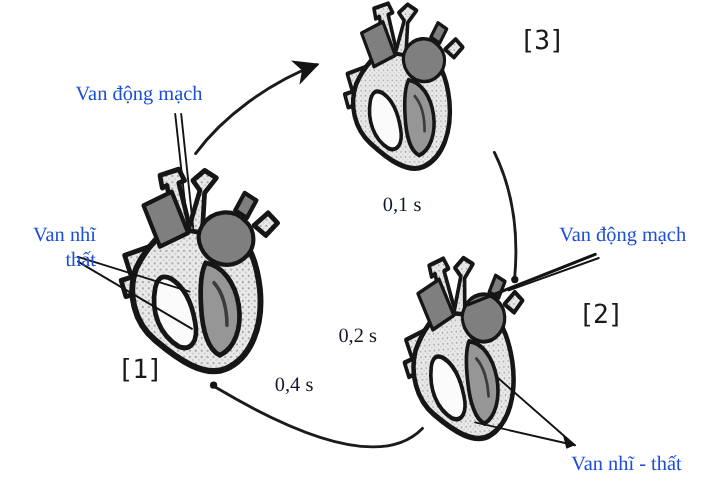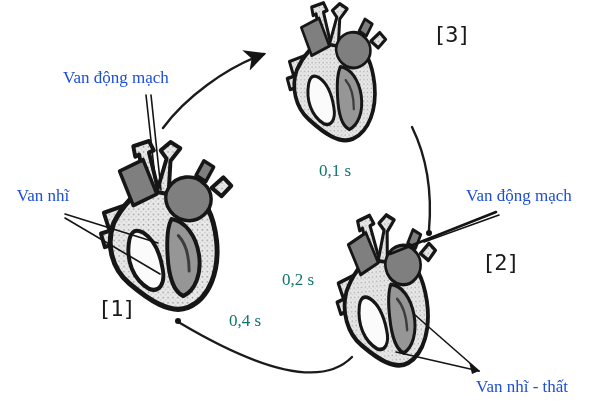--- a/index.html
+++ b/index.html
@@ -6,27 +6,27 @@
   #canvas{
     position:relative;
     width:602px;height:404px;
     background:#ffffff;
     overflow:hidden;
     font-family:"Liberation Serif", serif;
     color:#111;
   }
   #art{position:absolute;left:0;top:0;}
   .lbl{position:absolute;white-space:nowrap;font-size:17px;line-height:21px;color:#1d4ed8;}
-  .lbl-center{text-align:center;white-space:normal;}
+  .lbl-center{text-align:right;white-space:normal;}
   .stage{
     position:absolute;
     font-family:"DejaVu Sans Mono", monospace;
     font-size:22px;letter-spacing:-1px;color:#1a1a1a;
   }
-  .time{position:absolute;font-size:17px;color:#0f766e;}
+  .time{position:absolute;font-size:17px;color:#0f172a;}
   
   .bodyfill{fill:url(#stip);stroke:#161616;stroke-width:5;stroke-linejoin:round;}
   .lightfill{fill:url(#stip);stroke:#161616;stroke-width:4;stroke-linejoin:round;}
   .darkfill{fill:#7f7f7f;stroke:#161616;stroke-width:3.5;stroke-linejoin:round;}
   .cavwhite{fill:#fbfbfb;stroke:#161616;stroke-width:4;stroke-linejoin:round;}
   .cavdark{fill:#969696;stroke:#161616;stroke-width:4;stroke-linejoin:round;}
   .innerline{fill:none;stroke:#3c3c3c;stroke-width:3;stroke-linecap:round;}
   .ann{fill:none;stroke:#141414;stroke-width:1.6;stroke-linecap:round;}
   .ann-thick{fill:none;stroke:#141414;stroke-width:2.6;stroke-linecap:round;}
   .arc{fill:none;stroke:#1b1b1b;stroke-width:2.4;stroke-linecap:round;}
@@ -97,20 +97,21 @@
       <path class="ann" d="M479,371 L415,315"></path>
       <path class="ann" d="M479,371 L396,352"></path>
       <path d="M479,371 L469,362 L472,374 Z" fill="#141414"></path>
     </g>
   </svg>
 
   <div class="lbl" style="left:63px;top:67px;">Van động mạch</div>
 
   <div class="lbl lbl-center" style="left:6px;top:185px;width:74px;">
     <div>Van nhĩ</div>
+    <div>thất</div>
   </div>
 
   <div class="stage" style="left:98px;top:296px;">[1]</div>
 
   <div class="stage" style="left:433px;top:22px;">[3]</div>
 
   <div class="stage" style="left:482px;top:250px;">[2]</div>
 
   <div class="time" style="left:319px;top:161px;">0,1 s</div>
 

